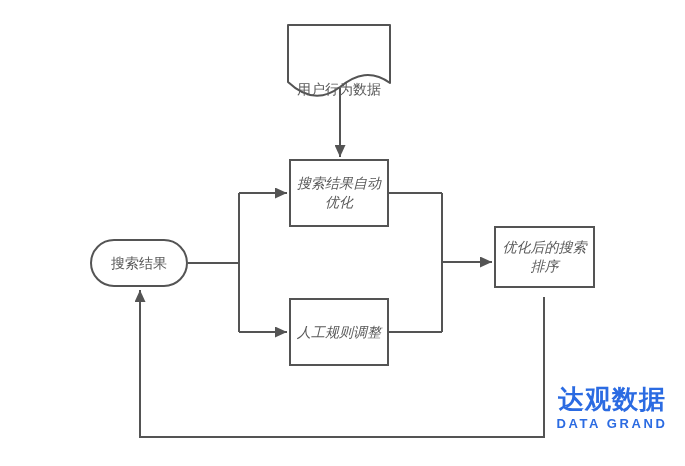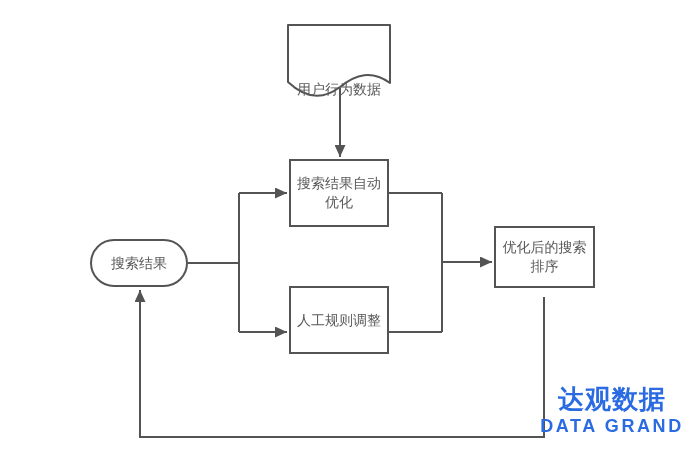--- a/index.html
+++ b/index.html
@@ -14,42 +14,42 @@
   .node{
     position:absolute;
     box-sizing:border-box;
     display:flex;align-items:center;justify-content:center;
     text-align:center;
     color:#595959;
     font-size:14px;
     line-height:1.35;
     background:#ffffff;
   }
-  .process{border:2px solid #545454;}
+  .process{border:2px solid #545454;font-style:italic;}
   .terminator{border:2px solid #545454;border-radius:24px;}
   .doc-label{background:transparent;}
   .label-inner{padding:0 2px;}
   .logo{
     position:absolute;
     left:556px;top:386px;
     width:112px;
     display:flex;flex-direction:column;align-items:center;
     color:#2B6BE2;
     user-select:none;
   }
   .logo-cn{
     font-size:26px;
     font-weight:600;
     letter-spacing:1px;
     line-height:1.05;
     white-space:nowrap;
   }
   .logo-en{
     margin-top:3px;
-    font-size:18px;
+    font-size:13px;
     font-weight:700;
     letter-spacing:2.6px;
     white-space:nowrap;
   }
 </style>
 </head>
 <body>
 
 <div class="canvas">
 
@@ -79,21 +79,21 @@
   </div>
 
   <div class="node terminator" style="left:90px;top:239px;width:98px;height:48px;">
     <span class="label-inner">搜索结果</span>
   </div>
 
   <div class="node process" style="left:289px;top:159px;width:100px;height:68px;">
     <span class="label-inner">搜索结果自动优化</span>
   </div>
 
-  <div class="node process" style="left:289px;top:286px;width:100px;height:68px;">
+  <div class="node process" style="left:289px;top:298px;width:100px;height:68px;">
     <span class="label-inner">人工规则调整</span>
   </div>
 
   <div class="node process" style="left:494px;top:226px;width:101px;height:62px;">
     <span class="label-inner">优化后的搜索排序</span>
   </div>
 
   <div class="logo">
     <div class="logo-cn">达观数据</div>
     <div class="logo-en">DATA GRAND</div>

